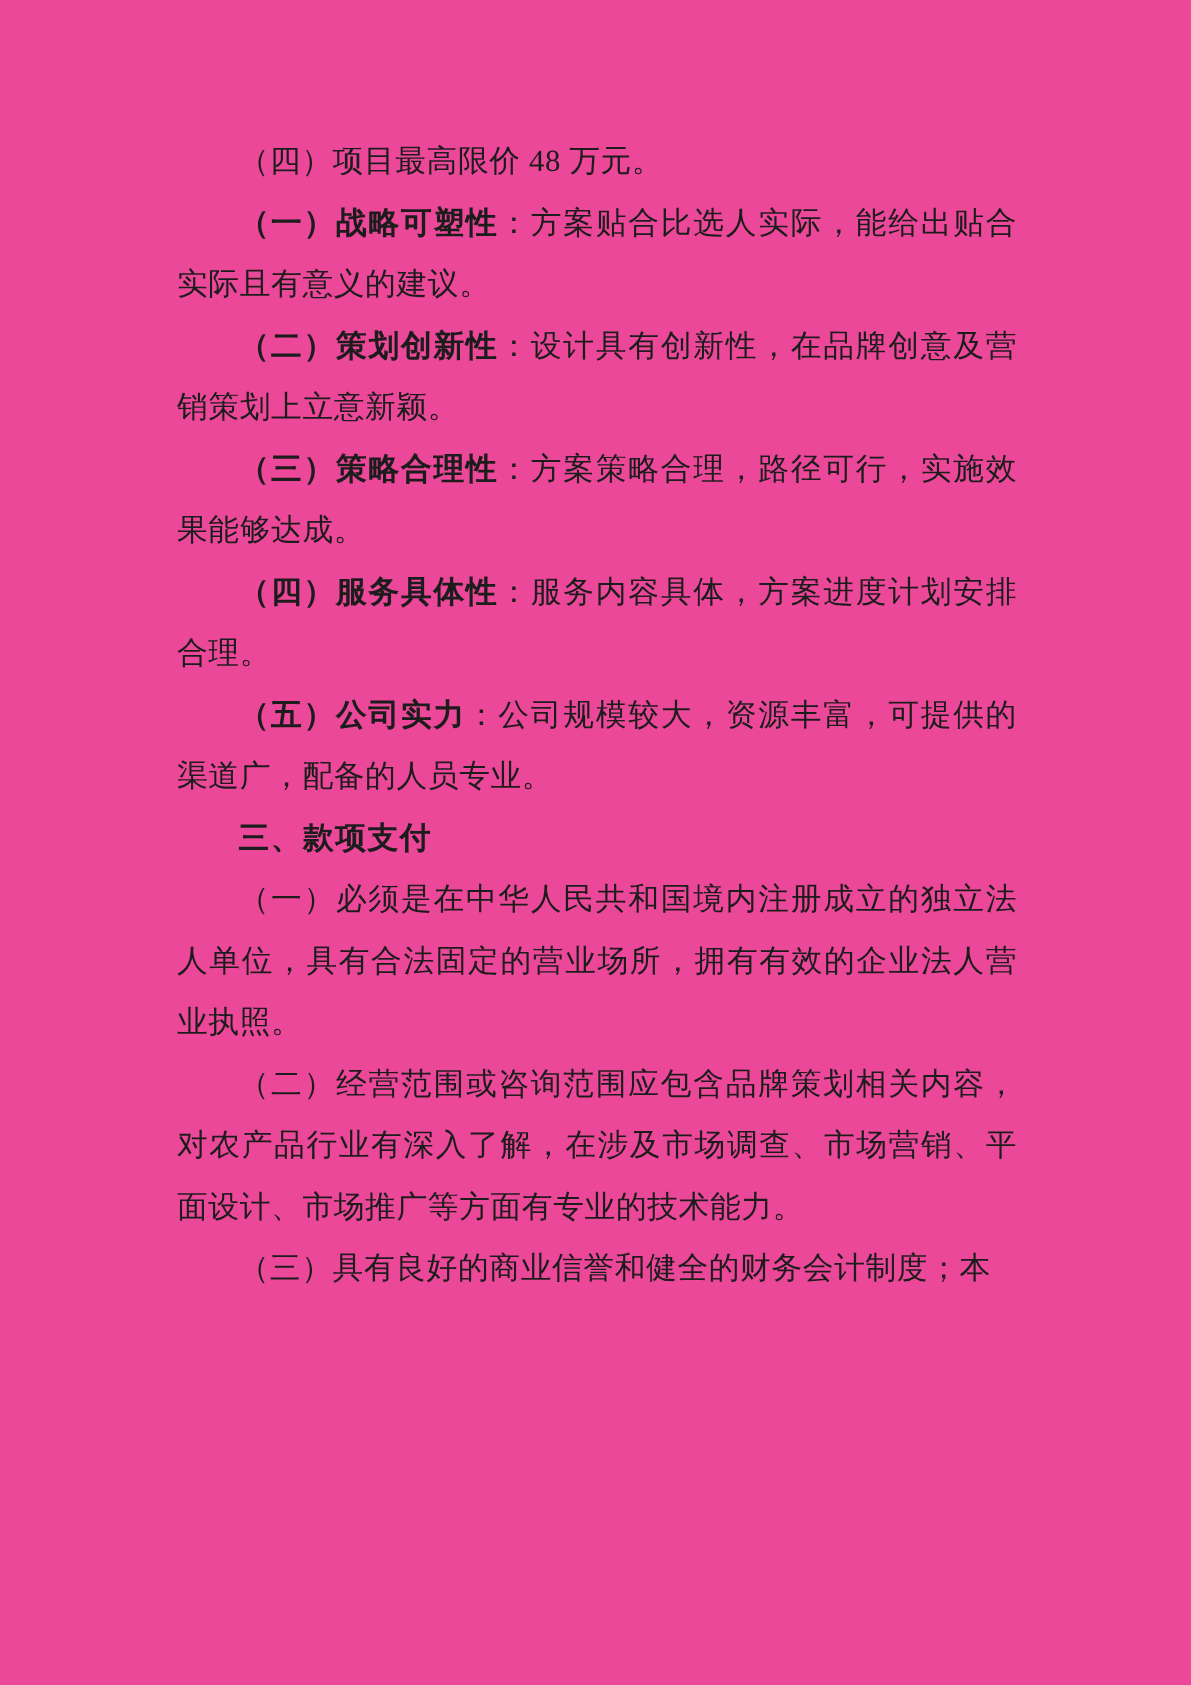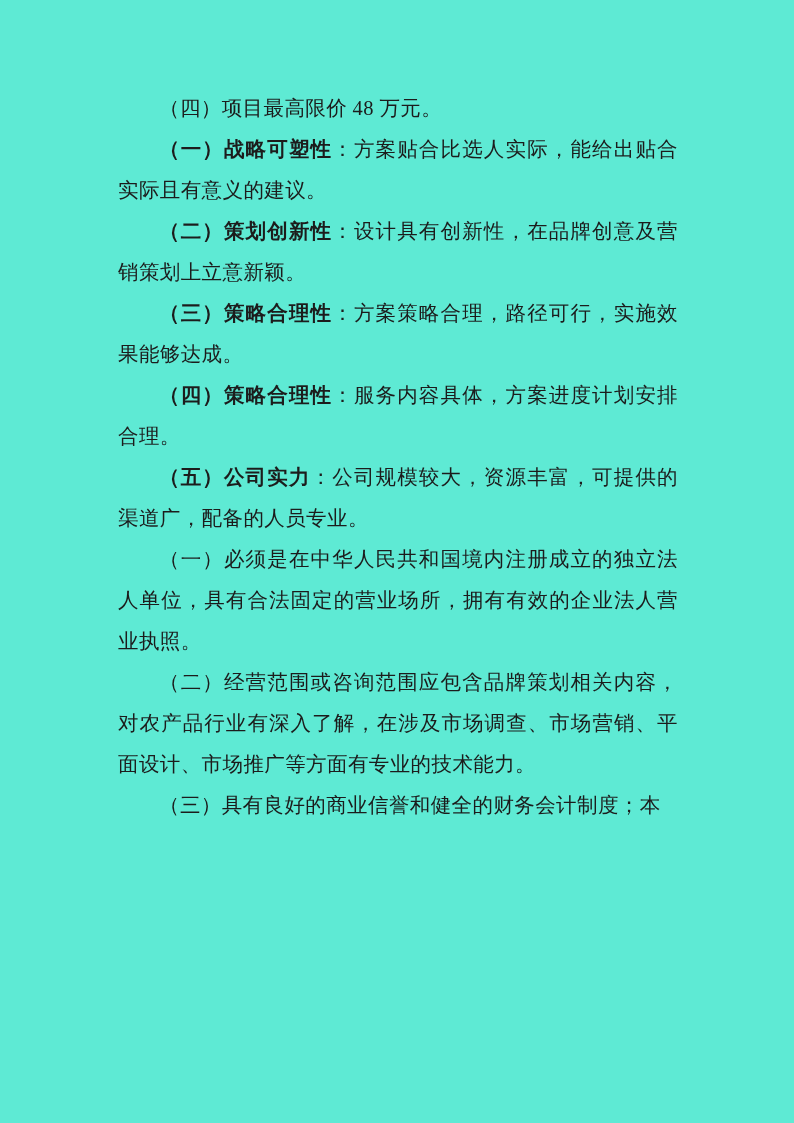--- a/index.html
+++ b/index.html
@@ -7,21 +7,21 @@
     padding: 0;
     background: #888;
   }
   body {
     font-family: "Liberation Serif", serif;
   }
   .page {
     position: relative;
     width: 794px;
     height: 1123px;
-    background: #5eead4;
+    background: #ec4899;
     box-sizing: border-box;
     overflow: hidden;
   }
   .content {
     position: absolute;
     left: 118px;
     top: 88px;
     width: 560px;
   }
   p {
@@ -54,24 +54,25 @@
 
     <p class="indent">（四）项目最高限价 48 万元。</p>
 
 
     <p class="indent"><span class="b">（一）战略可塑性</span><span>：方案贴合比选人实际，能给出贴合实际且有意义的建议。</span></p>
 
     <p class="indent"><span class="b">（二）策划创新性</span><span>：设计具有创新性，在品牌创意及营销策划上立意新颖。</span></p>
 
     <p class="indent"><span class="b">（三）策略合理性</span><span>：方案策略合理，路径可行，实施效果能够达成。</span></p>
 
-    <p class="indent"><span class="b">（四）策略合理性</span><span>：服务内容具体，方案进度计划安排合理。</span></p>
+    <p class="indent"><span class="b">（四）服务具体性</span><span>：服务内容具体，方案进度计划安排合理。</span></p>
 
     <p class="indent"><span class="b">（五）公司实力</span><span>：公司规模较大，资源丰富，可提供的渠道广，配备的人员专业。</span></p>
 
+    <p class="heading">三、款项支付</p>
 
 
 
     <p class="indent">（一）必须是在中华人民共和国境内注册成立的独立法人单位，具有合法固定的营业场所，拥有有效的企业法人营业执照。</p>
 
     <p class="indent">（二）经营范围或咨询范围应包含品牌策划相关内容，对农产品行业有深入了解，在涉及市场调查、市场营销、平面设计、市场推广等方面有专业的技术能力。</p>
 
     <p class="indent">（三）具有良好的商业信誉和健全的财务会计制度；本</p>
 
   </div>

